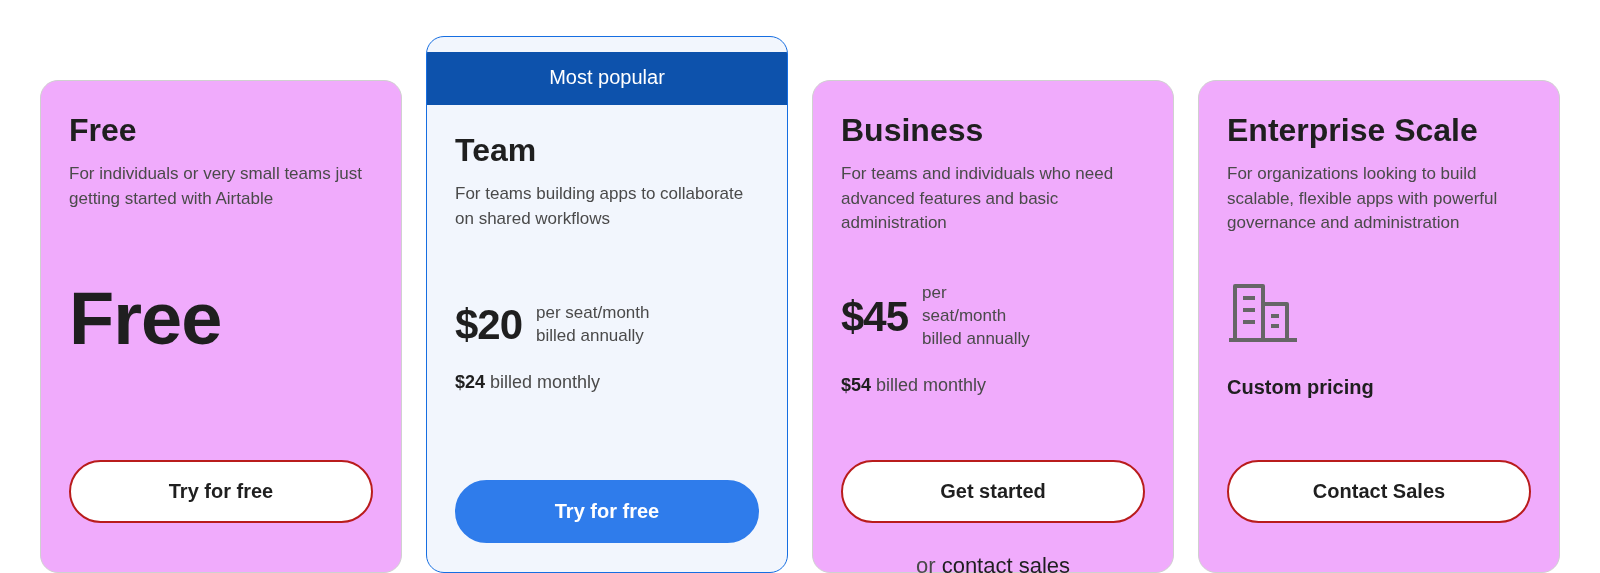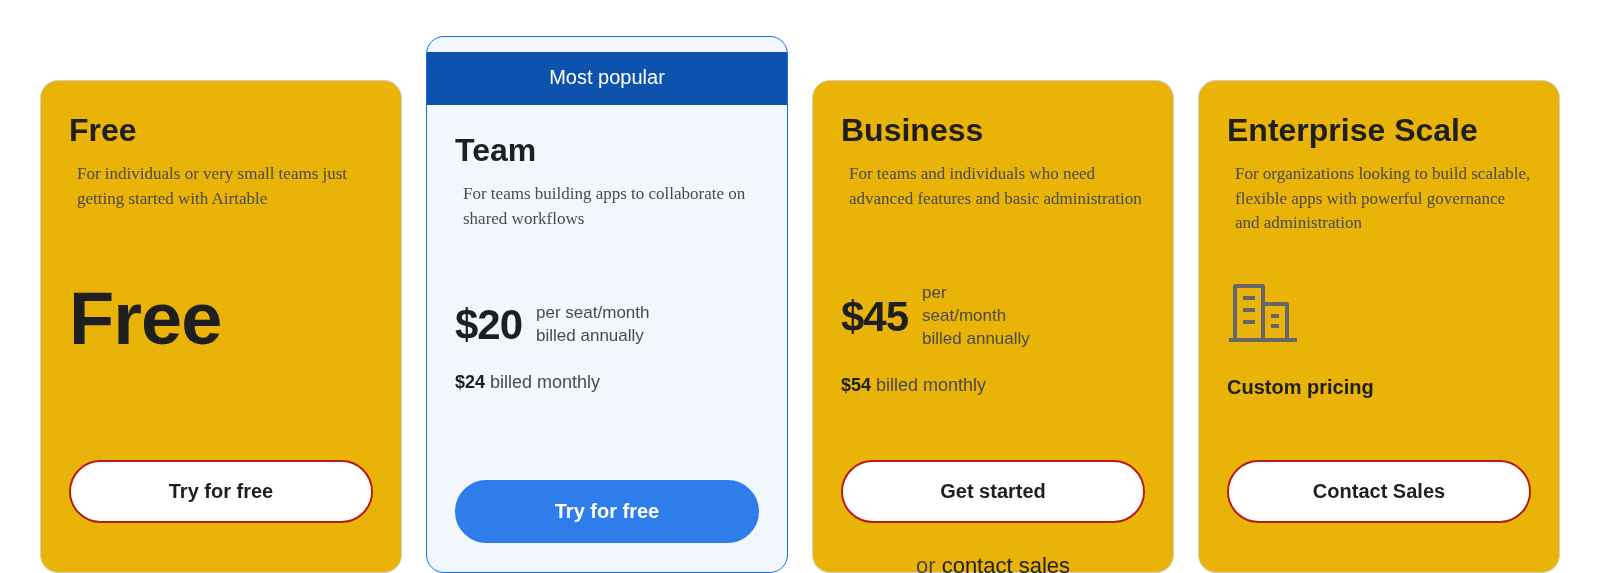--- a/index.html
+++ b/index.html
@@ -26,21 +26,21 @@
     height: 573px;
     overflow: hidden;
   }
   .plan-card {
     flex: 1 1 0;
     border: 1px solid var(--border);
     border-radius: 18px;
     padding: 32px 28px 28px 28px;
     display: flex;
     flex-direction: column;
-    background: #eab308;
+    background: #f0abfc;
     min-width: 0;
     margin-top: 44px; 
   }
   .plan-card.highlighted {
     margin-top: 0;
     padding-top: 15px;
     border-color: var(--accent);
     background: var(--highlight-bg);
     overflow: hidden;
   }
@@ -56,23 +56,22 @@
   .plan-name {
     font-size: 32px;
     font-weight: 600;
     margin: 0 0 14px 0;
     line-height: 1.1;
   }
   .plan-desc {
     font-size: 17px;
     line-height: 1.45;
     color: var(--text-mid);
-    margin: 0 0 40px 8px;
+    margin: 0 0 40px 0;
     min-height: 80px;
-    font-family: Liberation Serif, serif;
   }
   .price-block {
     min-height: 140px;
   }
   .free-price {
     font-size: 74px;
     font-weight: 600;
     line-height: 1;
     letter-spacing: -1px;
   }

